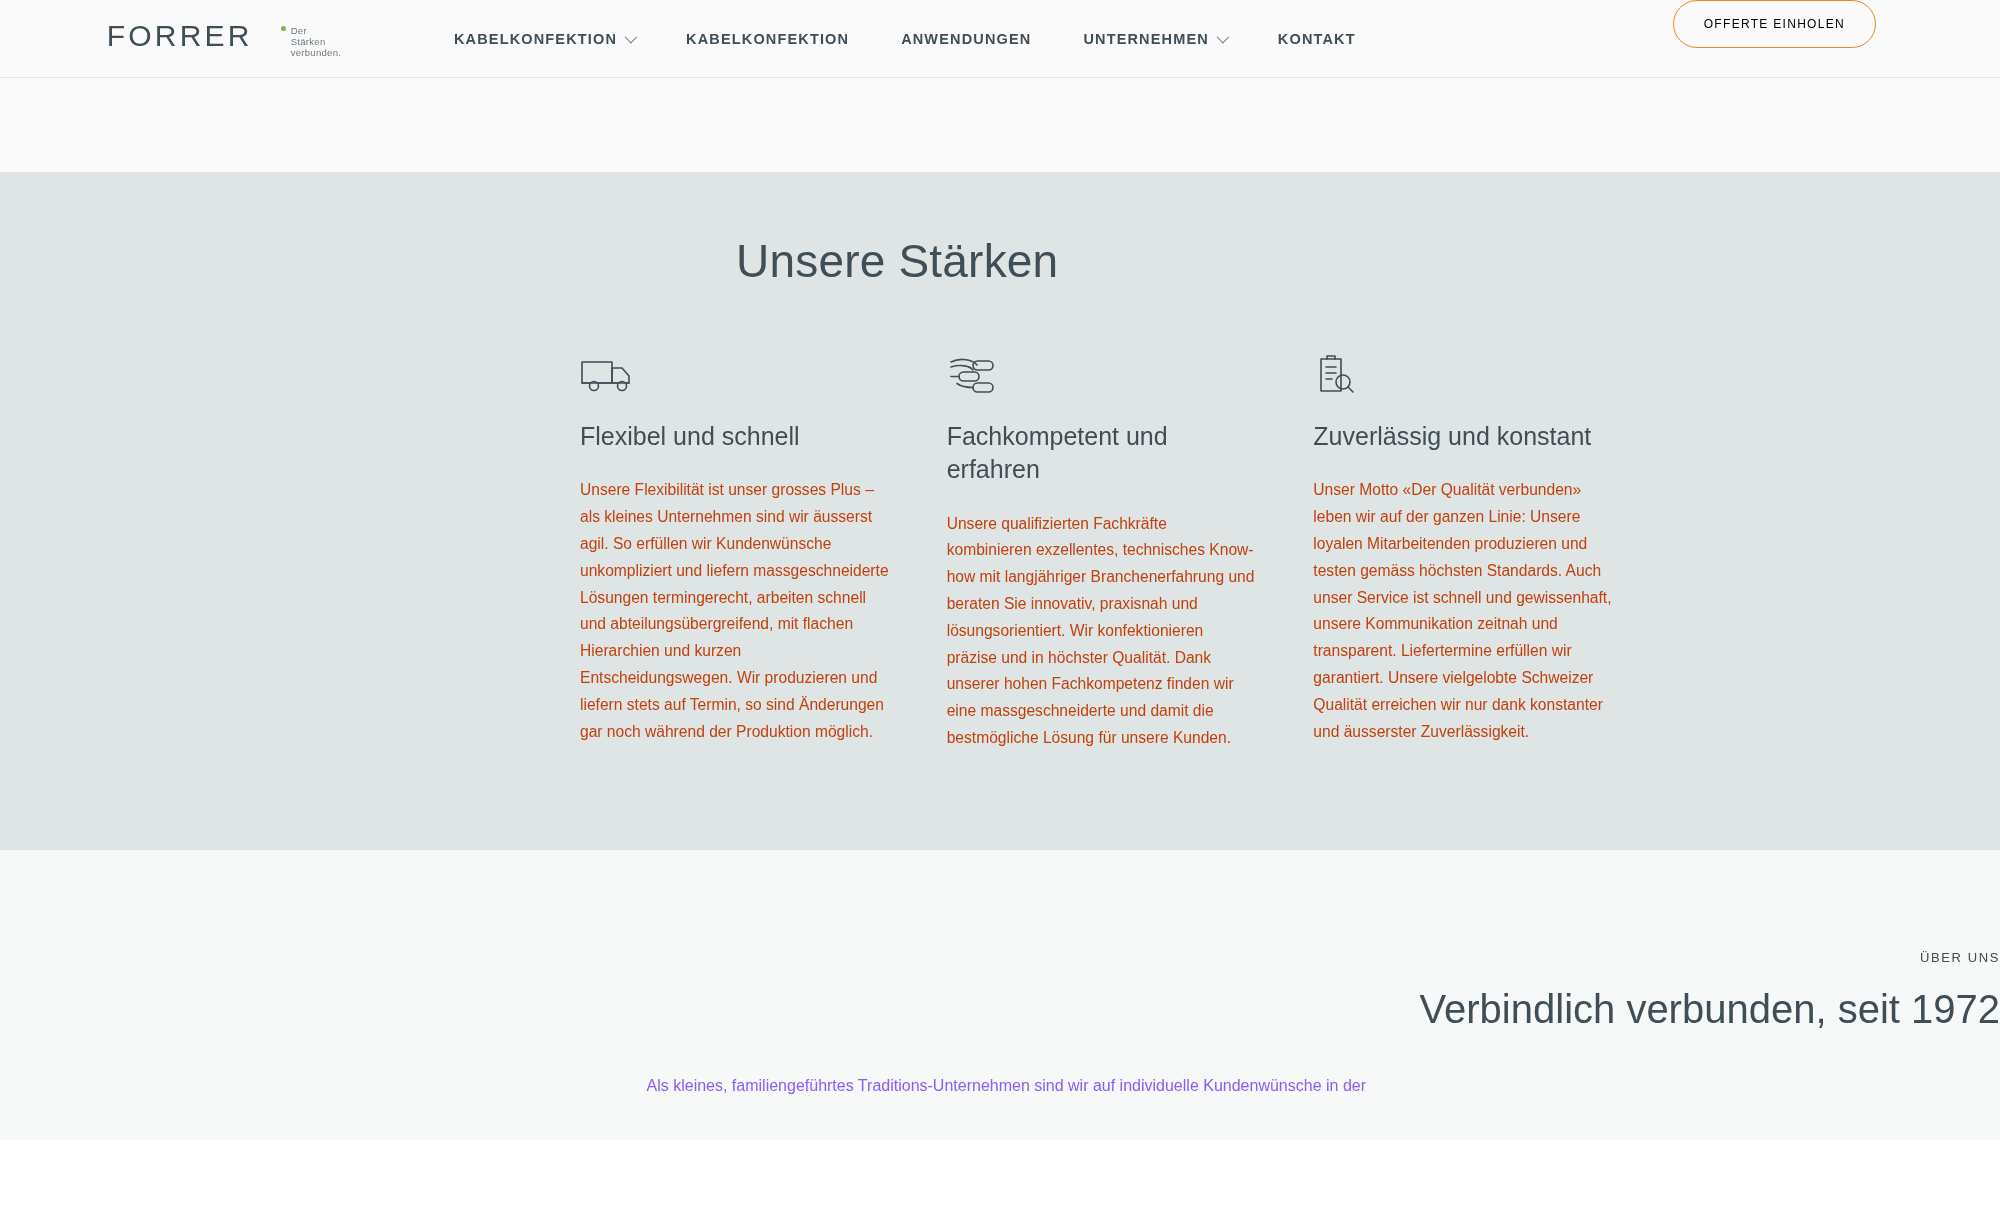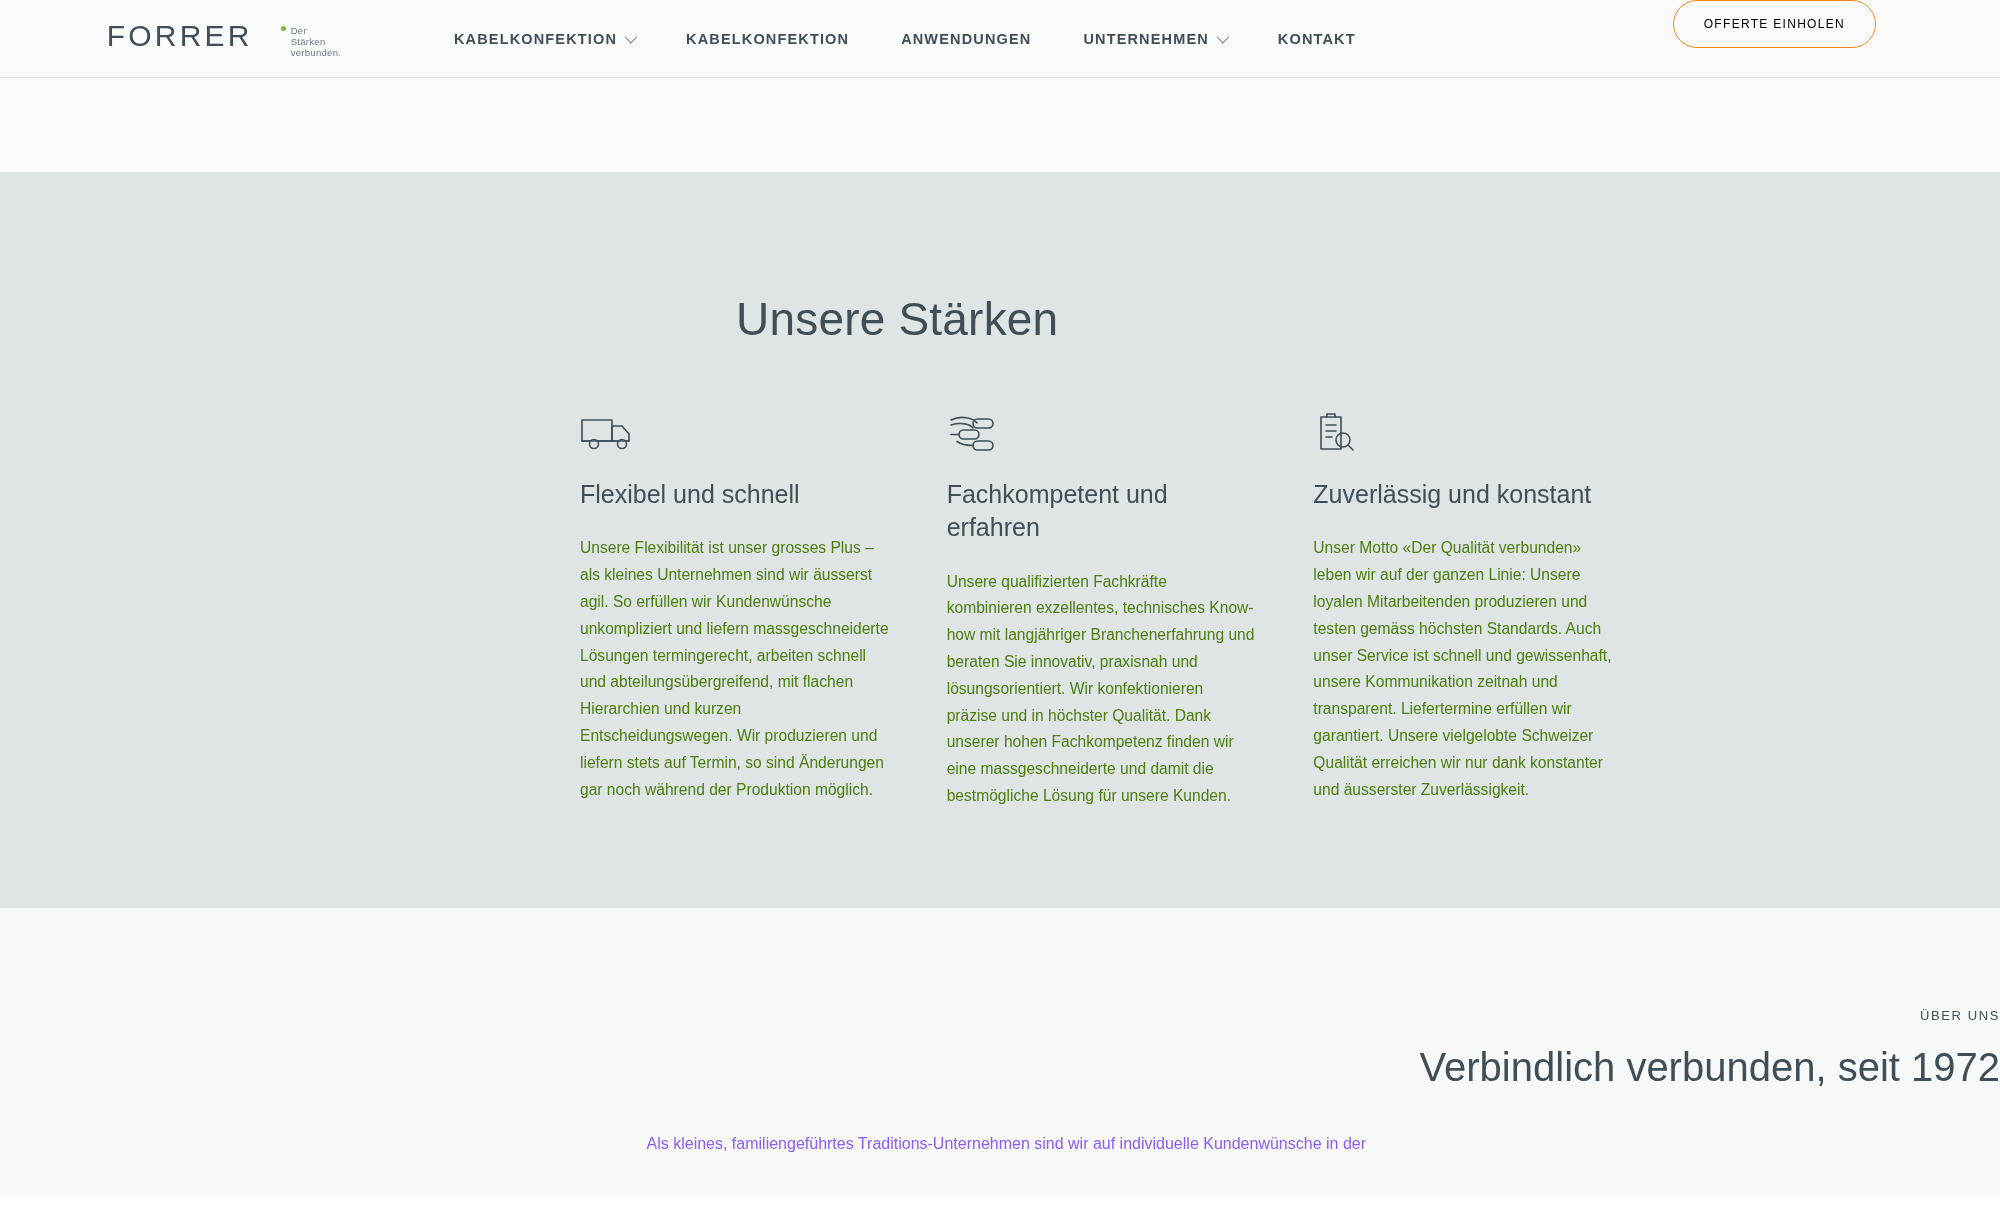--- a/index.html
+++ b/index.html
@@ -101,21 +101,21 @@
     letter-spacing: 1.3px;
     padding: 16px 30px;
     background: transparent;
     cursor: pointer;
     font-family: "Liberation Sans", sans-serif;
   }
 
   
   .strengths {
     background: #dfe5e4;
-    padding: 120px 0 98px 0;
+    padding: 62px 0 98px 0;
   }
   .container {
     width: 1380px;
     margin: 0 auto;
     padding: 0 10px;
   }
   .section-title {
     font-size: 46px;
     font-weight: 400;
     color: #3f4e57;
@@ -135,21 +135,21 @@
   .card-title {
     font-size: 25px;
     font-weight: 400;
     color: #3f4e57;
     line-height: 1.33;
     margin-bottom: 24px;
   }
   .card-text {
     font-size: 15.6px;
     line-height: 1.72;
-    color: #4d7c0f;
+    color: #c2410c;
   }
 
   
   .about {
     background: #f7f8f8;
     padding: 100px 0 40px 0;
   }
   .about-inner { margin-left: 416px; text-align: right; }
   .eyebrow {
     font-size: 13px;

